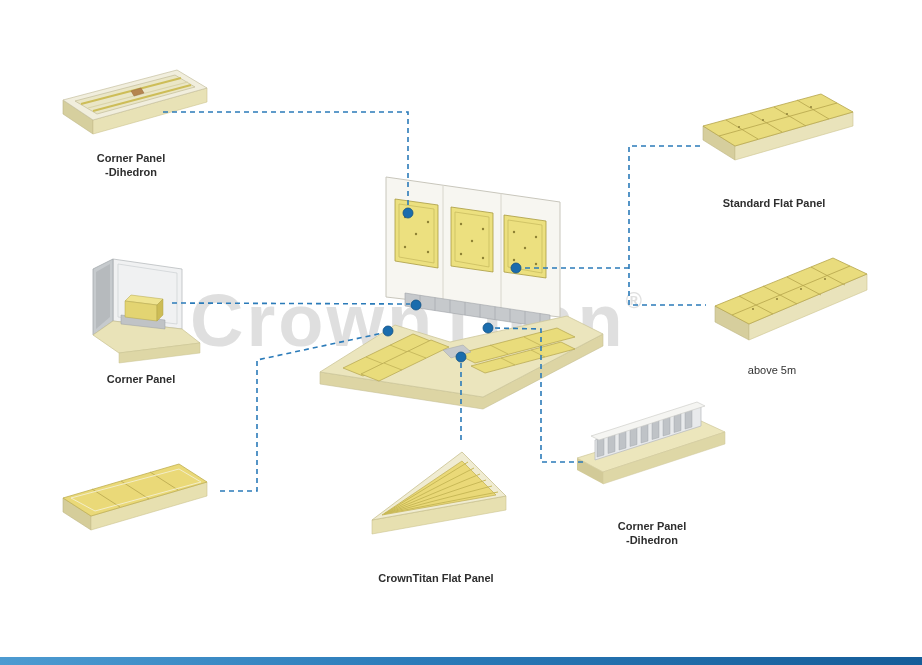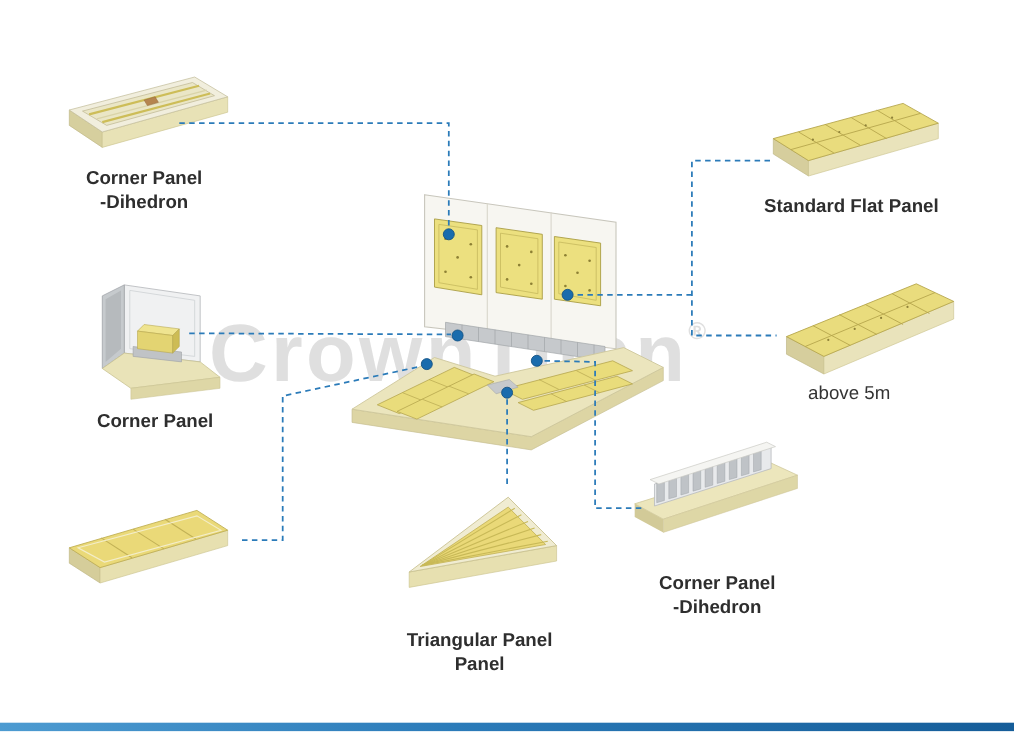--- a/index.html
+++ b/index.html
@@ -10,23 +10,23 @@
   .watermark{
     position:absolute;left:190px;top:278px;z-index:1;
     font-size:74px;font-weight:bold;letter-spacing:3px;
     color:#c6c6c6;opacity:.55;white-space:nowrap;user-select:none;
   }
   .watermark .reg{font-size:22px;vertical-align:38px;letter-spacing:0;}
   .illu{position:absolute;z-index:2;}
   .overlay{position:absolute;left:0;top:0;z-index:4;pointer-events:none;}
   .lbl{
     position:absolute;z-index:5;text-align:center;
-    font-size:17px;font-weight:bold;color:#2e2e2e;line-height:1.3;
-  }
-  .lbl.regular{font-weight:normal;color:#333;}
+    font-size:11px;font-weight:bold;color:#2e2e2e;line-height:1.3;
+  }
+  .lbl.regular{font-weight:normal;color:#333;margin-top:16px;}
   .footer-bar{
     position:absolute;left:0;bottom:0;width:922px;height:8px;z-index:6;
     background:linear-gradient(90deg,#4d9bd1 0%,#2b7bb9 45%,#155d99 100%);
   }
 </style>
 </head>
 <body>
 
 <div class="canvas">
 
@@ -220,32 +220,32 @@
   <div class="lbl" style="left:56px;top:151px;width:150px">
     <div>Corner Panel</div>
     <div>-Dihedron</div>
   </div>
 
   <div class="lbl" style="left:66px;top:372px;width:150px">
     <div>Corner Panel</div>
   </div>
 
 
-  <div class="lbl" style="left:684px;top:177px;width:180px">
+  <div class="lbl" style="left:684px;top:196px;width:180px">
     <div>Standard Flat Panel</div>
   </div>
 
   <div class="lbl regular" style="left:712px;top:347px;width:120px">
     <div>above 5m</div>
   </div>
 
   <div class="lbl" style="left:577px;top:519px;width:150px">
     <div>Corner Panel</div>
     <div>-Dihedron</div>
   </div>
 
   <div class="lbl" style="left:346px;top:571px;width:180px">
-    <div>Triangular Panel Panel</div>
+    <div>CrownTitan Flat Panel</div>
   </div>
 
   <div class="footer-bar"></div>
 
 </div>
 
 </body></html>

